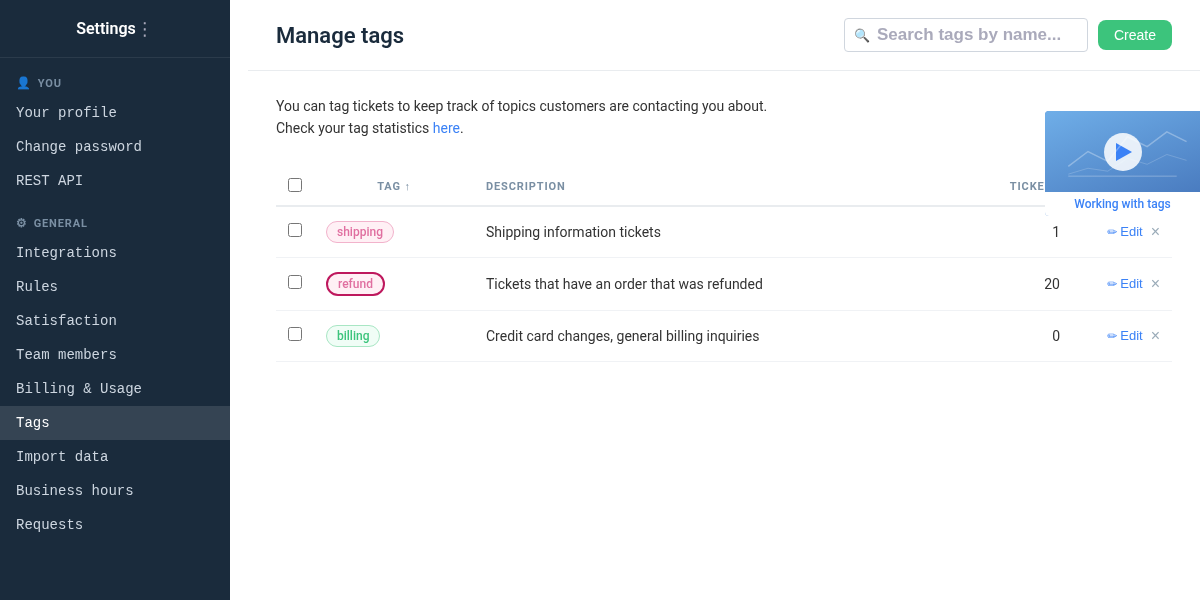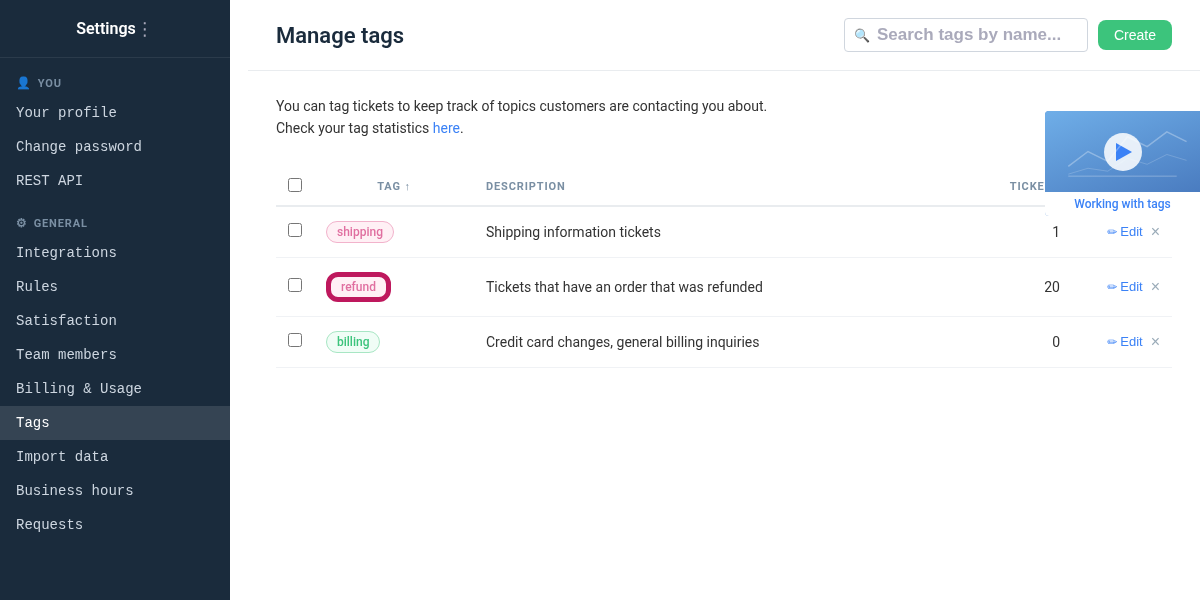--- a/index.html
+++ b/index.html
@@ -206,21 +206,21 @@
     #tag-table td.tickets-cell { text-align: right; }
     .tag-badge {
       display: inline-block;
       padding: 3px 10px;
       border-radius: 12px;
       font-size: 12px;
       font-weight: 500;
       white-space: nowrap;
     }
     .tag-badge.shipping { color: #e06fa0; border: 1px solid #f2b3cc; background: #fff0f5; }
-    .tag-badge.refund { color: #e06fa0; border: 5px solid #be185d; background: #fff0f5; }
+    .tag-badge.refund { color: #e06fa0; border: 2px solid #be185d; background: #fff0f5; }
     .tag-badge.billing { color: #3cc47c; border: 1px solid #a8e6c4; background: #f0fdf6; }
 
     .row-actions {
       display: flex;
       align-items: center;
       gap: 8px;
       justify-content: flex-end;
     }
     .edit-btn {
       color: #3b82f6;

